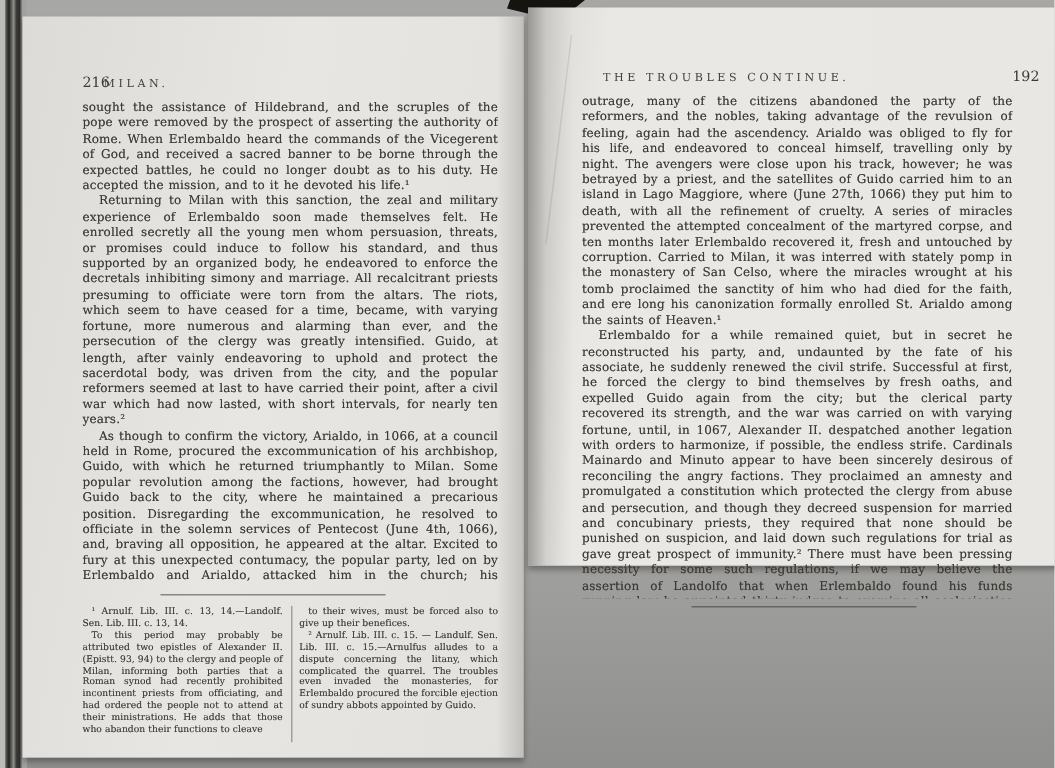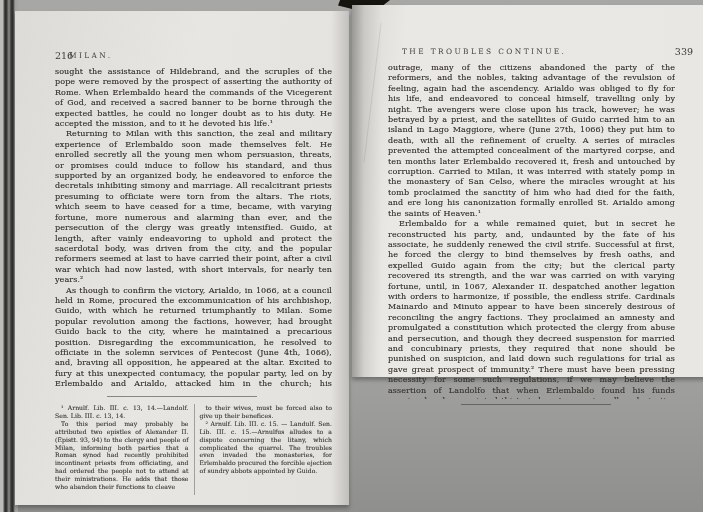--- a/index.html
+++ b/index.html
@@ -105,21 +105,21 @@
       <p>to their wives, must be forced also to give up their benefices.</p>
       <p>² Arnulf. Lib. III. c. 15. — Landulf. Sen. Lib. III. c. 15.—Arnulfus alludes to a dispute concerning the litany, which complicated the quarrel.  The troubles even invaded the monasteries, for Erlembaldo procured the forcible ejection of sundry abbots appointed by Guido.</p>
     </div>
   </div>
 </div>
 
 <div class="page page-right">
   <div class="crease"></div>
   <div class="running-head">
     <span class="head-title">THE TROUBLES CONTINUE.</span>
-    <span class="pagenum pn-right">339</span>
+    <span class="pagenum pn-right">192</span>
   </div>
   <div class="body-text">
     <p class="noindent">outrage, many of the citizens abandoned the party of the reformers, and the nobles, taking advantage of the revulsion of feeling, again had the ascendency.  Arialdo was obliged to fly for his life, and endeavored to conceal himself, travelling only by night.  The avengers were close upon his track, however; he was betrayed by a priest, and the satellites of Guido carried him to an island in Lago Maggiore, where (June 27th, 1066) they put him to death, with all the refinement of cruelty.  A series of miracles prevented the attempted concealment of the martyred corpse, and ten months later Erlembaldo recovered it, fresh and untouched by corruption.  Carried to Milan, it was interred with stately pomp in the monastery of San Celso, where the miracles wrought at his tomb proclaimed the sanctity of him who had died for the faith, and ere long his canonization formally enrolled St. Arialdo among the saints of Heaven.¹</p>
     <p class="indent">Erlembaldo for a while remained quiet, but in secret he reconstructed his party, and, undaunted by the fate of his associate, he suddenly renewed the civil strife.  Successful at first, he forced the clergy to bind themselves by fresh oaths, and expelled Guido again from the city; but the clerical party recovered its strength, and the war was carried on with varying fortune, until, in 1067, Alexander II. despatched another legation with orders to harmonize, if possible, the endless strife.  Cardinals Mainardo and Minuto appear to have been sincerely desirous of reconciling the angry factions.  They proclaimed an amnesty and promulgated a constitution which protected the clergy from abuse and persecution, and though they decreed suspension for married and concubinary priests, they required that none should be punished on suspicion, and laid down such regulations for trial as gave great prospect of immunity.²  There must have been pressing necessity for some such regulations, if we may believe the assertion of Landolfo that when Erlembaldo found his funds running low he appointed thirty judges to examine all ecclesiastics in holy</p>
   </div>
   <div class="fn-sep"></div>
   <div class="footnotes">
     <div class="fn-col">
       <p>¹ Arnulf. Lib. III. c. 18.—Landulf. Lib. III. c. 29.  In 1090 the remains of St. Arialdo were translated by Archbishop Anselmo IV. to the church of St. Denis, and Muratori quotes from Alciati a curious statement to the effect that in 1508 Louis XII. removed them to Paris in mistake for the relics of St. Denis the Areopagite, the Parisians in his time still venerating them as those of the latter saint.</p>
       <p>About the time of Arialdo’s martyr-</p>

